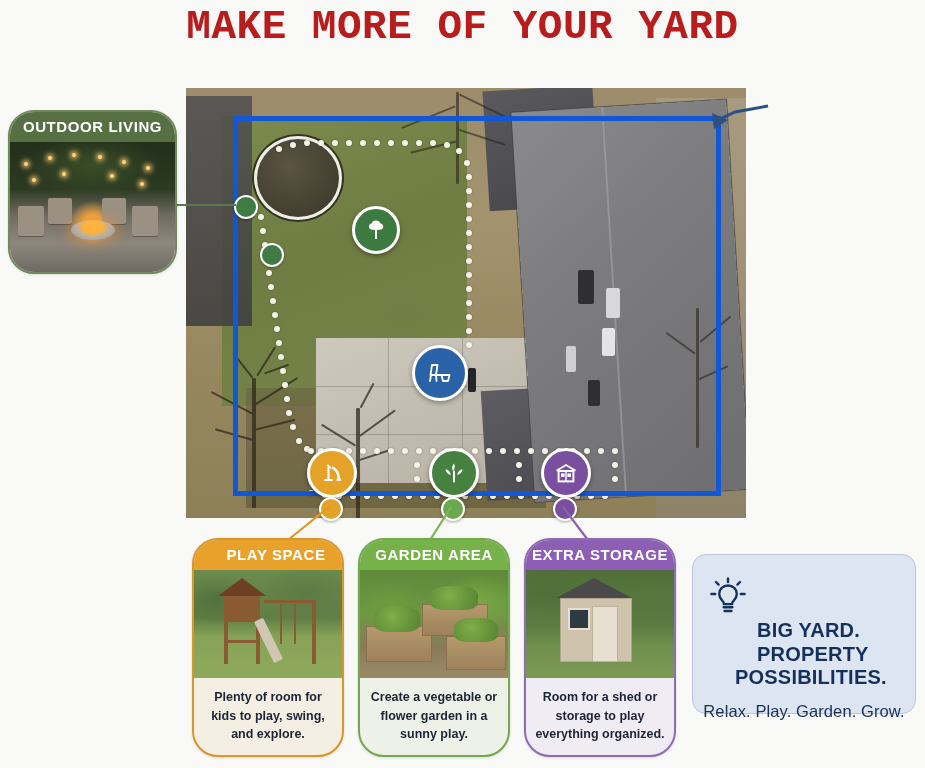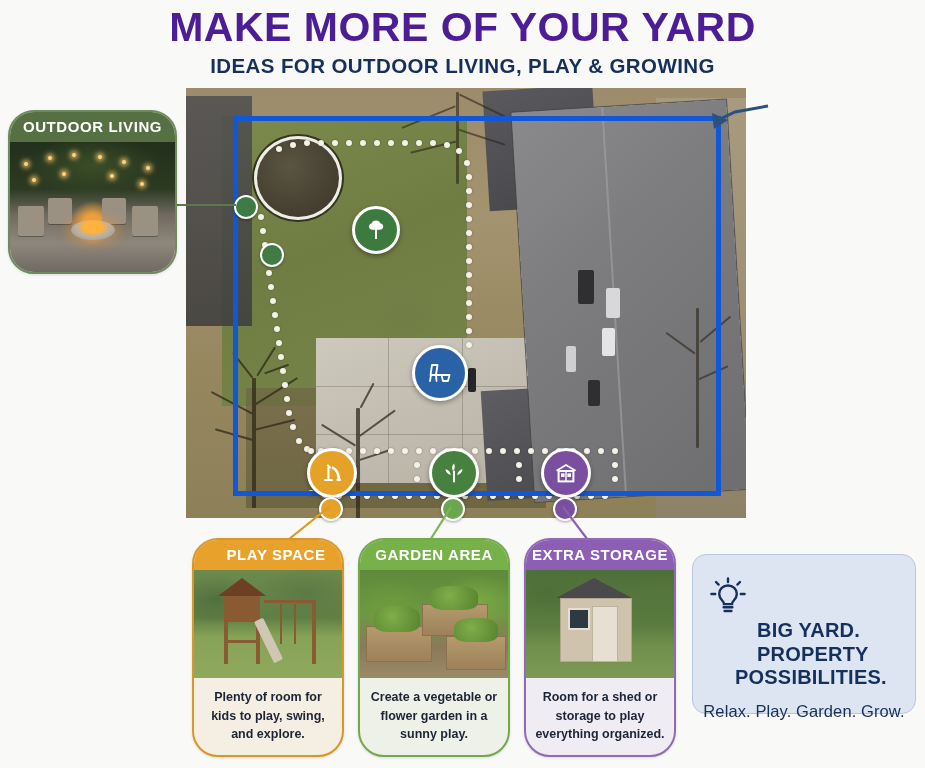--- a/index.html
+++ b/index.html
@@ -10,22 +10,22 @@
     position:relative;
     -webkit-font-smoothing:antialiased;
   }
   .root{position:absolute;inset:0;}
 
   
   .title{
     position:absolute;left:0;right:0;top:4px;
     text-align:center;
     font-size:41px;font-weight:bold;letter-spacing:.5px;
-    color:#4c1d95;
-    font-family:Liberation Sans, sans-serif;
+    color:#b91c1c;
+    font-family:Liberation Mono, monospace;
   }
   .subtitle{
     position:absolute;left:0;right:0;top:54px;
     text-align:center;
     font-size:20.5px;font-weight:bold;letter-spacing:.4px;
     color:#16305c;
   }
 
   
   .photo{
@@ -245,21 +245,20 @@
   .tag-sub{
     text-align:center;color:#16305c;font-size:16.5px;margin-top:12px;letter-spacing:.1px;
   }
 </style>
 </head>
 <body>
 
 <div class="root">
 
   <div class="title">MAKE MORE OF YOUR YARD</div>
-  <div class="subtitle">IDEAS FOR OUTDOOR LIVING, PLAY &amp; GROWING</div>
 
   <div class="photo">
     <div class="ph-layer ground"></div>
 
     <div class="lawn"></div>
     <div class="lawn2"></div>
 
     <div class="slab">
       <div class="slab-line" style="left:0;top:48px;width:100%;height:1px;"></div>
       <div class="slab-line" style="left:0;top:96px;width:100%;height:1px;"></div>

